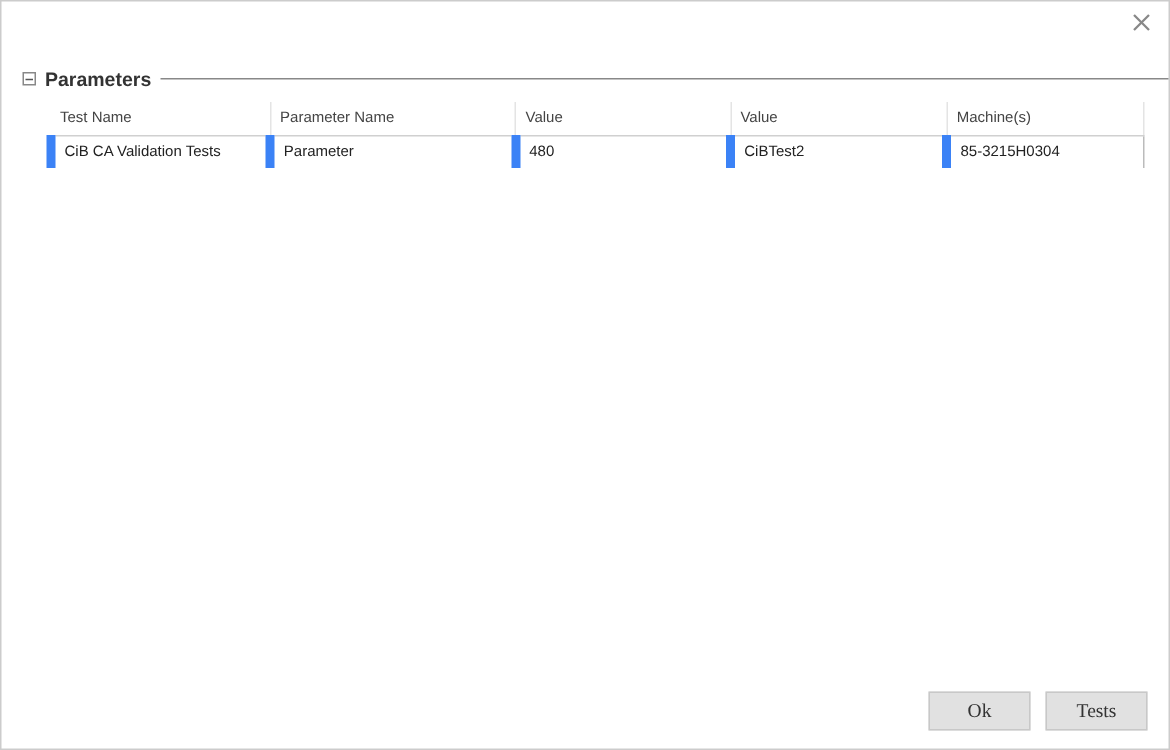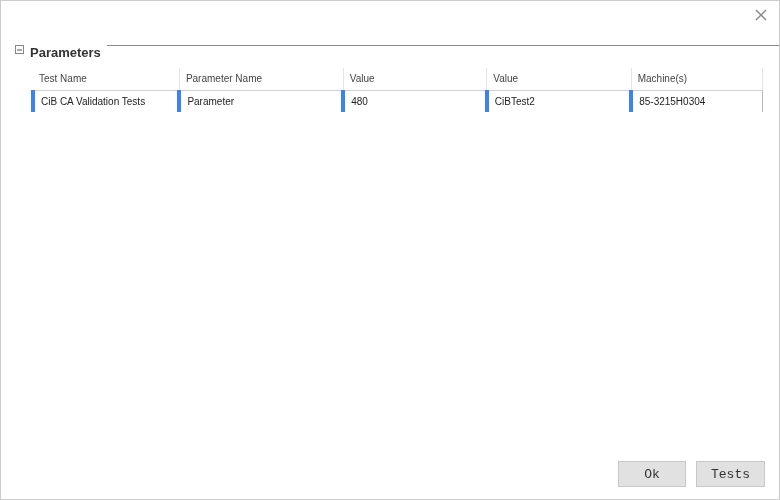--- a/index.html
+++ b/index.html
@@ -37,20 +37,21 @@
       stroke-width: 1.5;
     }
     .groupbox {
       position: absolute;
       left: 14px;
       right: 0;
       top: 44px;
     }
     .groupbox-header {
       display: flex;
+      align-items: center;
       position: relative;
     }
     .groupbox-toggle {
       width: 9px;
       height: 9px;
       border: 1px solid #888;
       position: relative;
       cursor: pointer;
       background: #fff;
       flex: 0 0 auto;
@@ -89,21 +90,21 @@
       padding: 3px 6px 3px 6px;
       vertical-align: middle;
       height: 22px;
     }
     .table th {
       border-bottom: 1px solid #d0d0d0;
       border-right: 1px solid #e4e4e4;
       color: #444;
     }
     .table td {
-      border-left: 4px solid #3b82f6;
+      border-left: 6px solid #3b82f6;
       color: #222;
     }
     .table td:last-child {
       border-right: 1px solid #bbb;
     }
     .col-test { width: 150px; }
     .col-param { width: 168px; }
     .col-value { width: 148px; margin-top: 23px; }
     .col-target { width: 148px; }
     .col-machines { width: 134px; }
@@ -113,21 +114,21 @@
       bottom: 12px;
       display: flex;
       gap: 10px;
     }
     .btn {
       min-width: 68px;
       height: 26px;
       padding: 0 14px;
       background: #e1e1e1;
       border: 1px solid #c8c8c8;
-      font-family: Liberation Mono, monospace;
+      font-family: Liberation Serif, serif;
       font-size: 13px;
       color: #333;
       cursor: pointer;
     }
   </style>
 </head>
 <body>
 
 <div class="close-icon">
   <svg viewBox="0 0 12 12">

